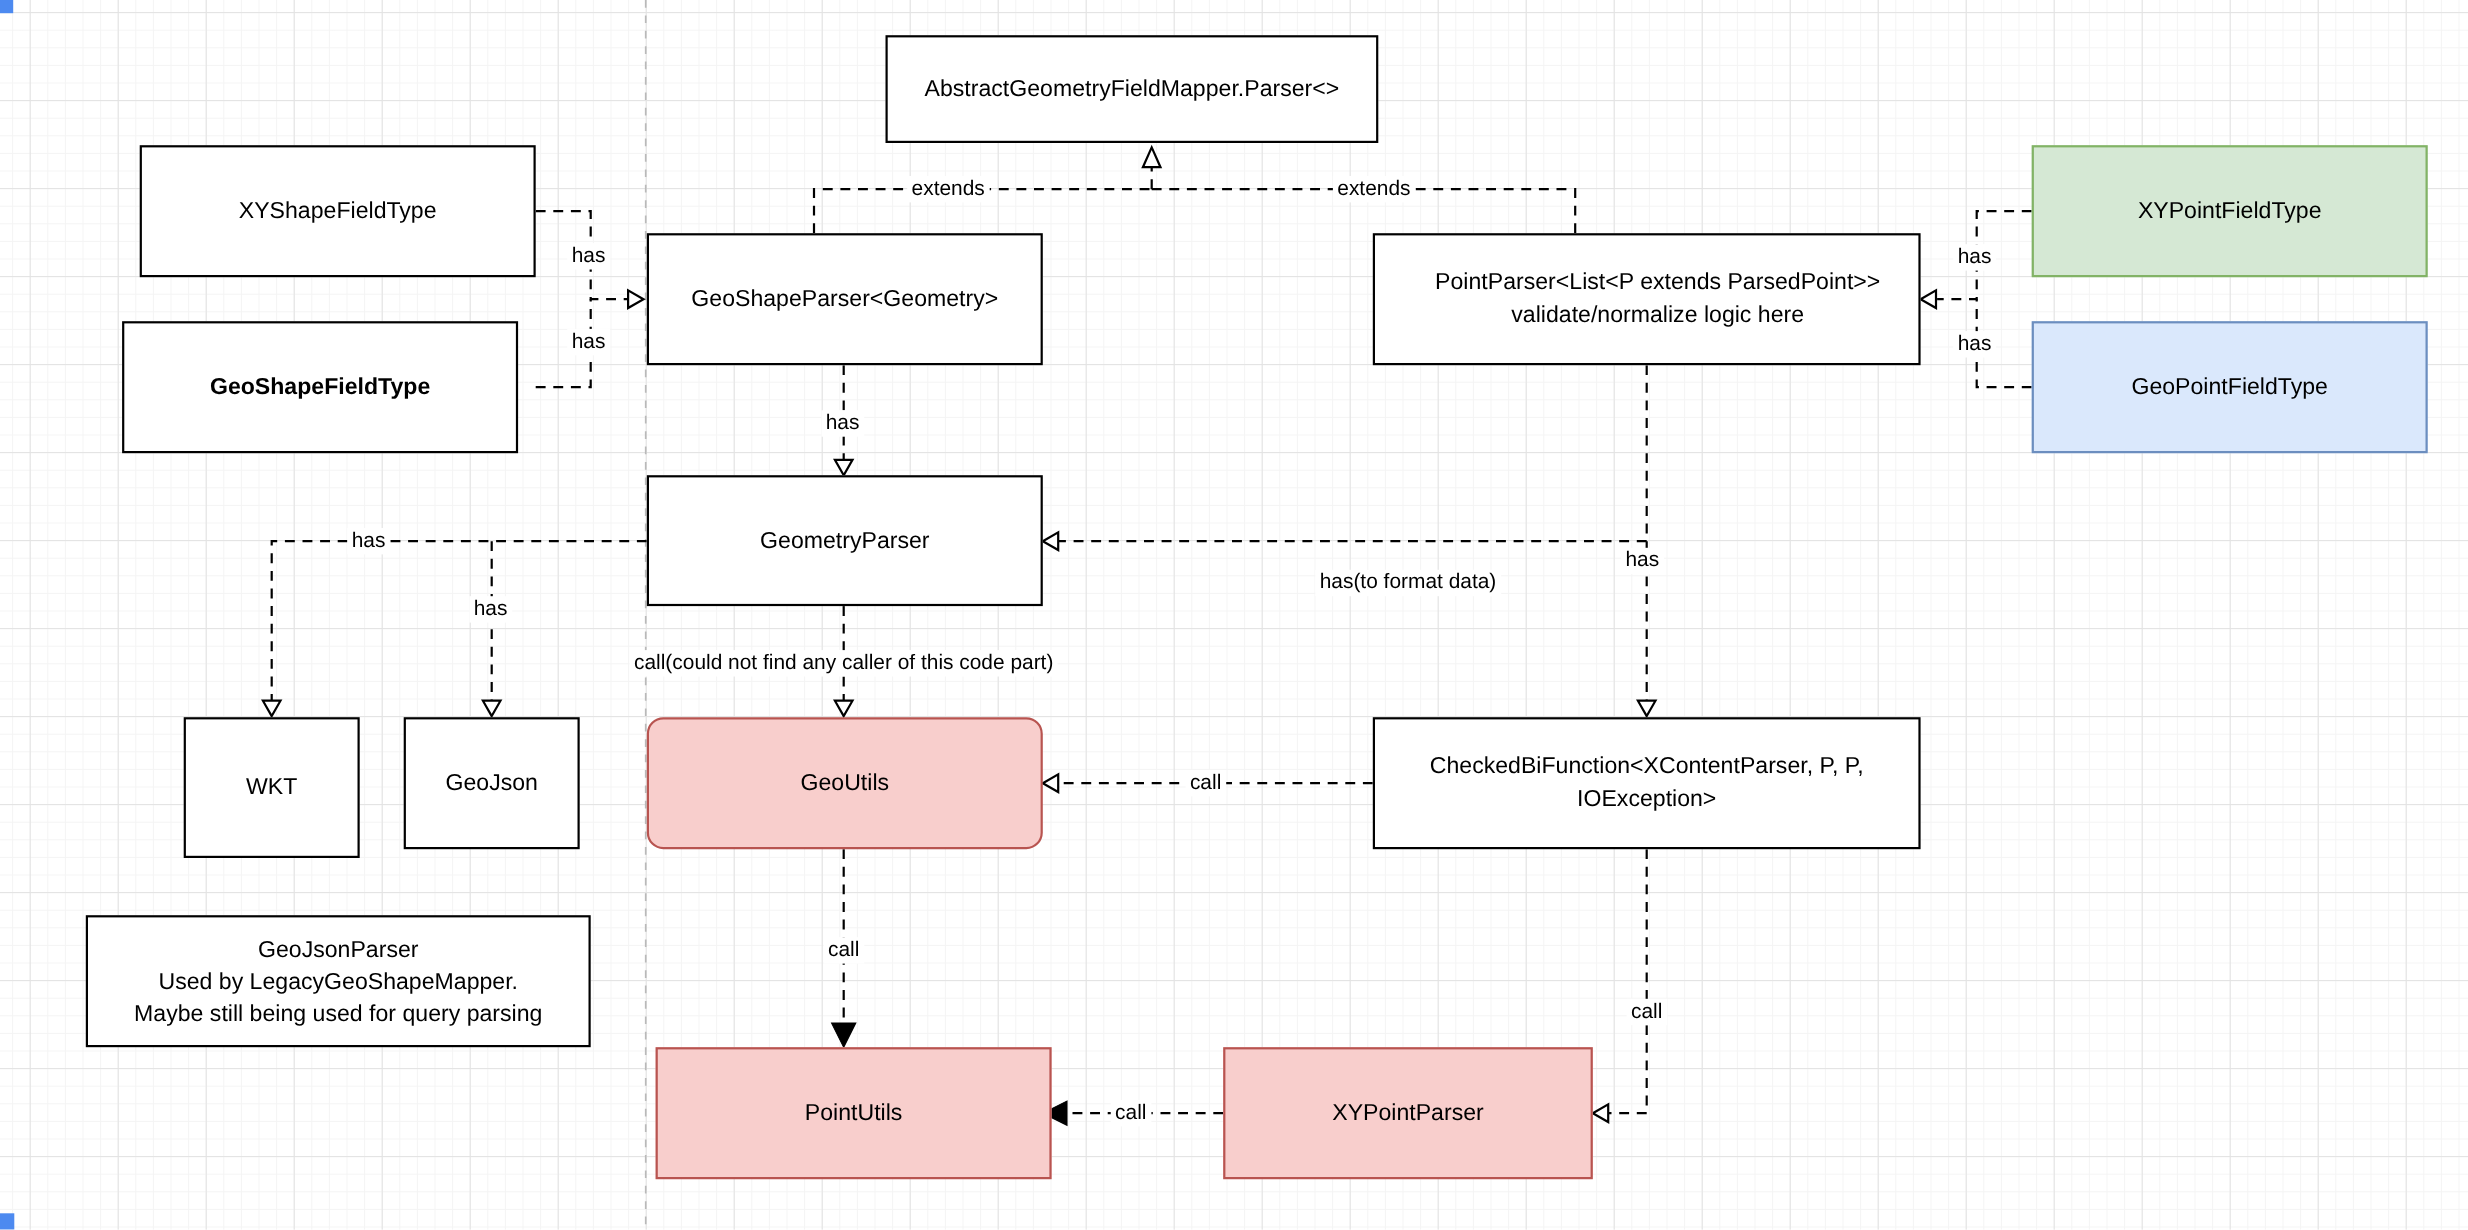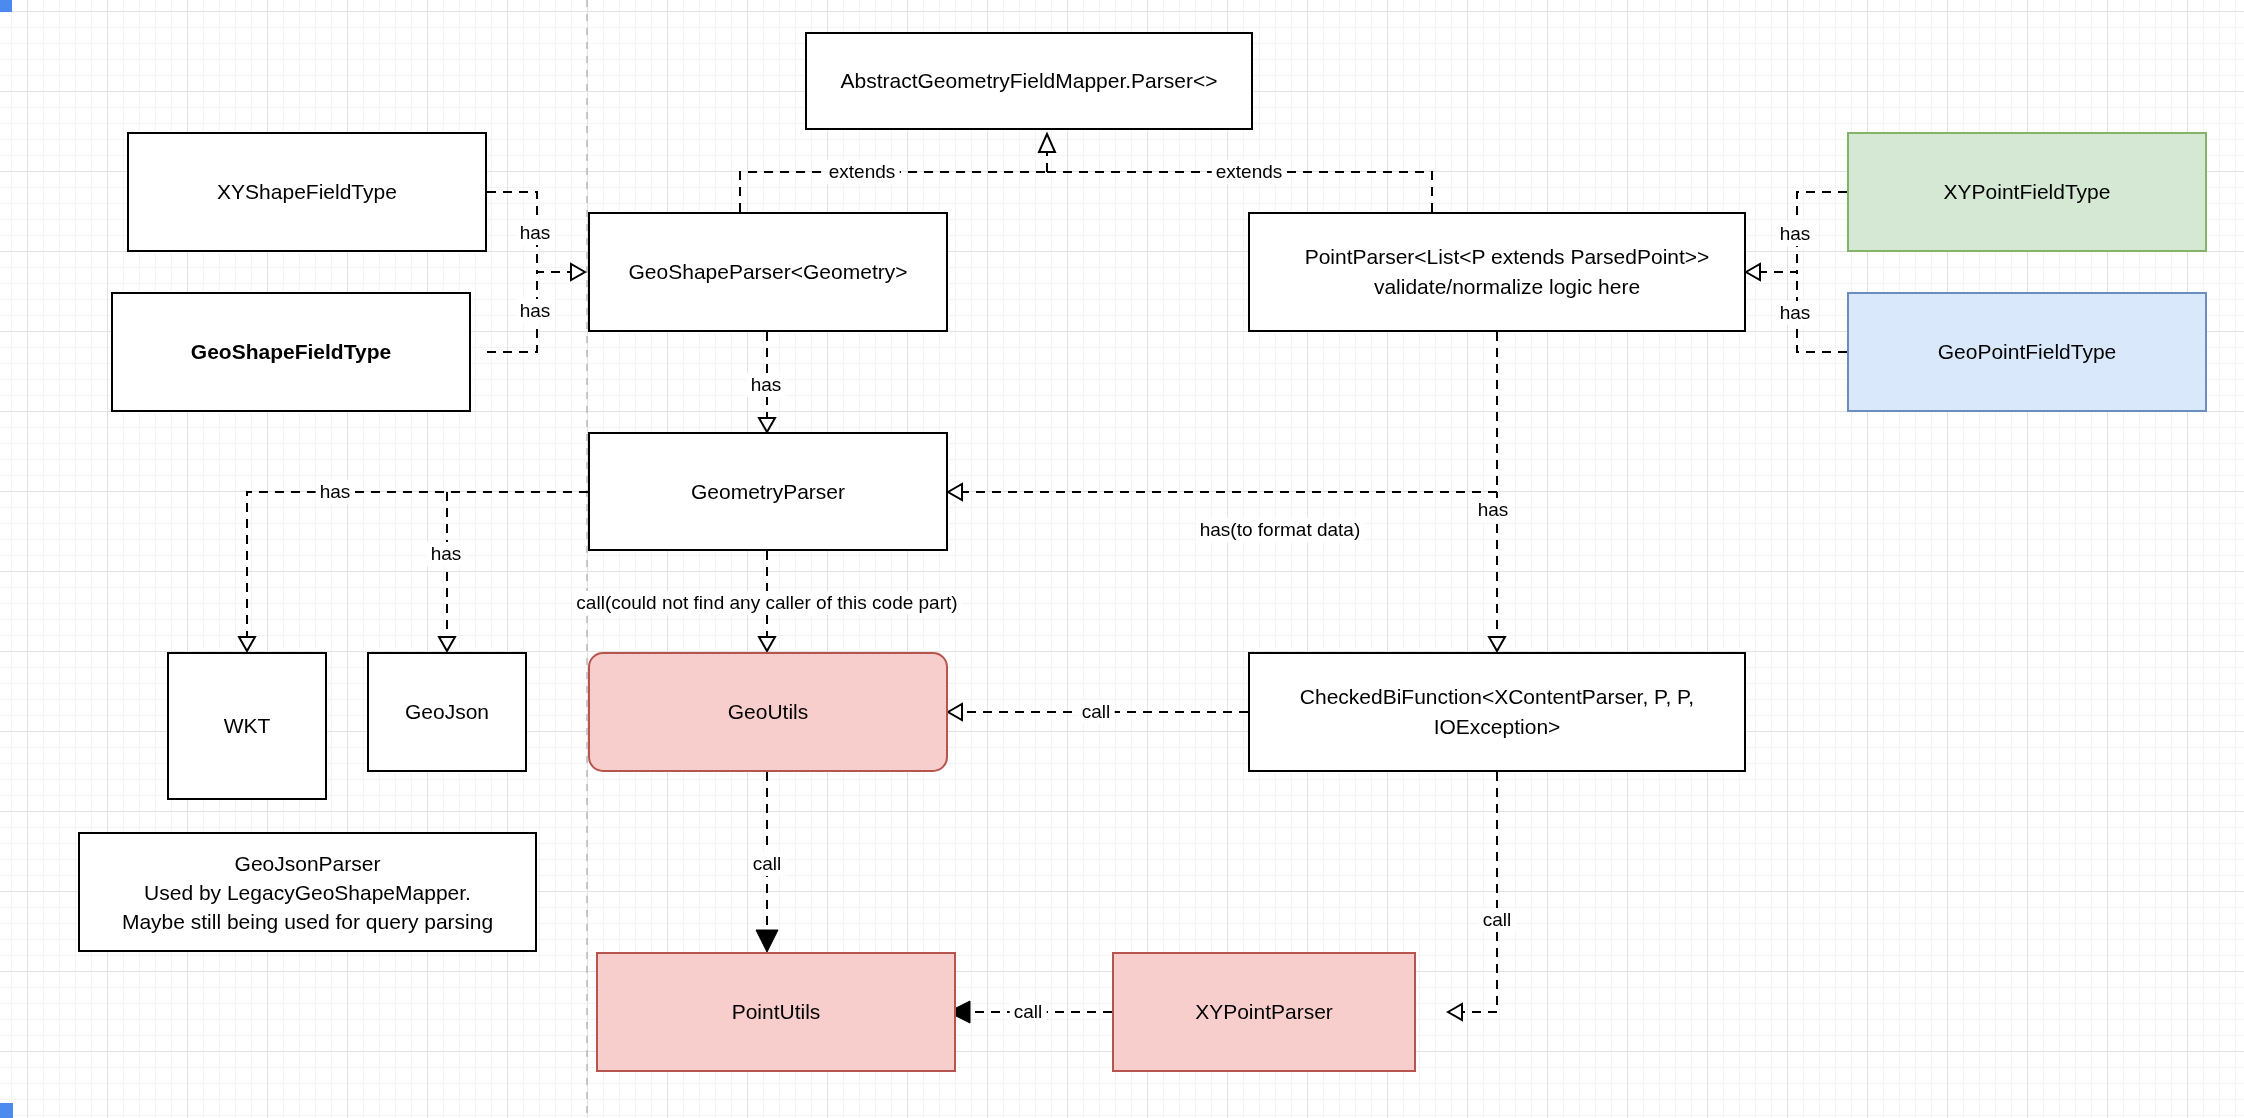--- a/index.html
+++ b/index.html
@@ -160,21 +160,21 @@
   </div>
 
   <div class="node" style="left: 1847px; top: 292px; width: 360px; height: 120px; background-color: rgb(218, 232, 252); border-color: rgb(108, 142, 191);">
     <span>GeoPointFieldType</span>
   </div>
 
   <div class="node" style="left:588px; top:432px; width:360px; height:119px;">
     <span>GeometryParser</span>
   </div>
 
-  <div class="node" style="left:167px; top:652px; width:160px; height:148px;">
+  <div class="node" style="left:167px; top:652px; width:160px; height:128px;">
     <span>WKT</span>
   </div>
 
   <div class="node" style="left:367px; top:652px; width:160px; height:120px;">
     <span>GeoJson</span>
   </div>
 
   <div class="node" style="left: 588px; top: 652px; width: 360px; height: 120px; background-color: rgb(248, 206, 204); border-color: rgb(184, 84, 80); border-radius: 15px;">
     <span>GeoUtils</span>
   </div>
@@ -187,21 +187,21 @@
   <div class="node" style="left:78px; top:832px; width:459px; height:120px; line-height:29px;">
     <span>GeoJsonParser</span>
     <span>Used by LegacyGeoShapeMapper.</span>
     <span>Maybe still being used for query parsing</span>
   </div>
 
   <div class="node" style="left: 596px; top: 952px; width: 360px; height: 120px; background-color: rgb(248, 206, 204); border-color: rgb(184, 84, 80);">
     <span>PointUtils</span>
   </div>
 
-  <div class="node" style="left: 1112px; top: 952px; width: 304px; height: 120px; background-color: rgb(248, 206, 204); border-color: rgb(184, 84, 80);">
+  <div class="node" style="left: 1112px; top: 952px; width: 336px; height: 120px; background-color: rgb(248, 206, 204); border-color: rgb(184, 84, 80);">
     <span>XYPointParser</span>
   </div>
 
   <div class="edge-label" style="left:862px; top:172px;">extends</div>
   <div class="edge-label" style="left:1249px; top:172px;">extends</div>
 
   <div class="edge-label" style="left:535px; top:233px;">has</div>
   <div class="edge-label" style="left:535px; top:311px;">has</div>
 
   <div class="edge-label" style="left:1795px; top:234px;">has</div>

